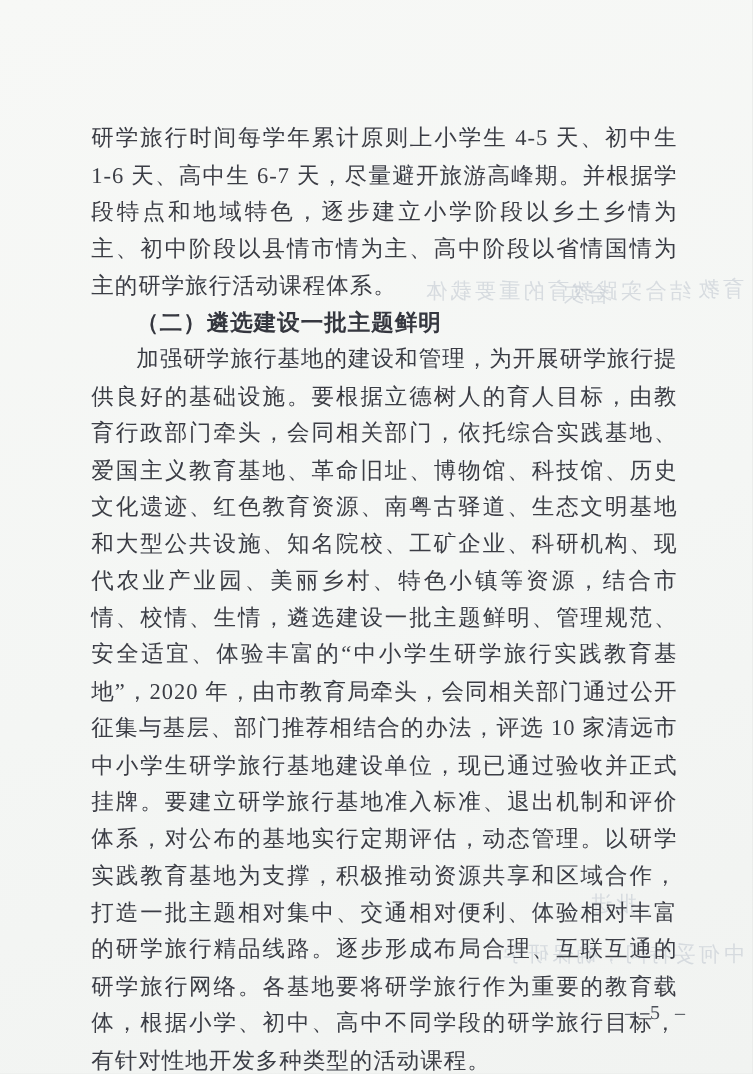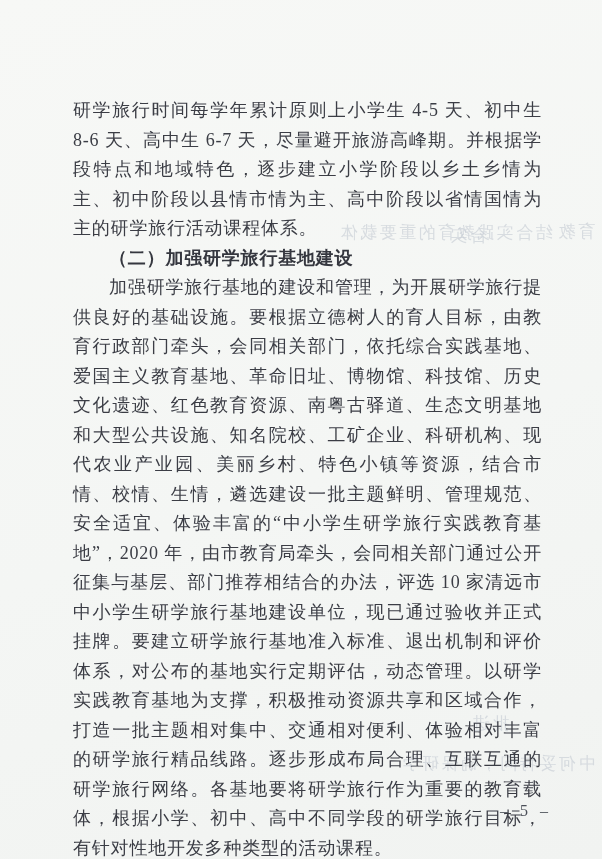--- a/index.html
+++ b/index.html
@@ -70,20 +70,20 @@
 
   <div class="ghost-layer">
       <span class="ghost" style="left: 338px; top: 221px;">结合实践教育的重要载体</span>
       <span class="ghost" style="left: 556px; top: 220px;">育教</span>
       <span class="ghost" style="left: 448px; top: 224px;">合实</span>
       <span class="ghost" style="left: 470px; top: 712px;">批进</span>
       <span class="ghost" style="left: 400px; top: 752px;">中何妥特问，确保研学</span>
     </div>
 
   <div class="content" style="color: rgb(59, 61, 69);">
-      <p class="body-continuation">研学旅行时间每学年累计原则上小学生 4-5 天、初中生 8-6 天、高中生 6-7 天，尽量避开旅游高峰期。并根据学段特点和地域特色，逐步建立小学阶段以乡土乡情为主、初中阶段以县情市情为主、高中阶段以省情国情为主的研学旅行活动课程体系。</p>
-      <p class="heading">（二）加强研学旅行基地建设</p>
+      <p class="body-continuation">研学旅行时间每学年累计原则上小学生 4-5 天、初中生 1-6 天、高中生 6-7 天，尽量避开旅游高峰期。并根据学段特点和地域特色，逐步建立小学阶段以乡土乡情为主、初中阶段以县情市情为主、高中阶段以省情国情为主的研学旅行活动课程体系。</p>
+      <p class="heading">（二）遴选建设一批主题鲜明</p>
       <p class="body">加强研学旅行基地的建设和管理，为开展研学旅行提供良好的基础设施。要根据立德树人的育人目标，由教育行政部门牵头，会同相关部门，依托综合实践基地、爱国主义教育基地、革命旧址、博物馆、科技馆、历史文化遗迹、红色教育资源、南粤古驿道、生态文明基地和大型公共设施、知名院校、工矿企业、科研机构、现代农业产业园、美丽乡村、特色小镇等资源，结合市情、校情、生情，遴选建设一批主题鲜明、管理规范、安全适宜、体验丰富的“中小学生研学旅行实践教育基地”，2020 年，由市教育局牵头，会同相关部门通过公开征集与基层、部门推荐相结合的办法，评选 10 家清远市中小学生研学旅行基地建设单位，现已通过验收并正式挂牌。要建立研学旅行基地准入标准、退出机制和评价体系，对公布的基地实行定期评估，动态管理。以研学实践教育基地为支撑，积极推动资源共享和区域合作，打造一批主题相对集中、交通相对便利、体验相对丰富的研学旅行精品线路。逐步形成布局合理、互联互通的研学旅行网络。各基地要将研学旅行作为重要的教育载体，根据小学、初中、高中不同学段的研学旅行目标，有针对性地开发多种类型的活动课程。</p>
     </div>
 
   <div class="page-number">– 5 –</div>
 
 </div>
 
 </body></html>

